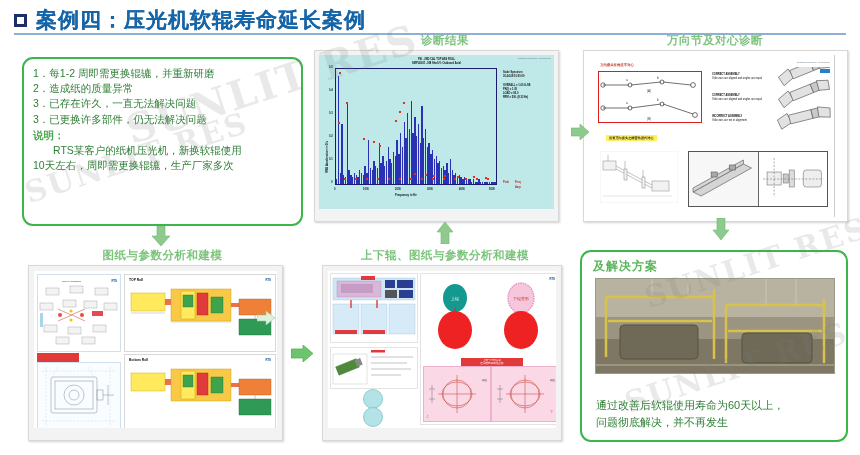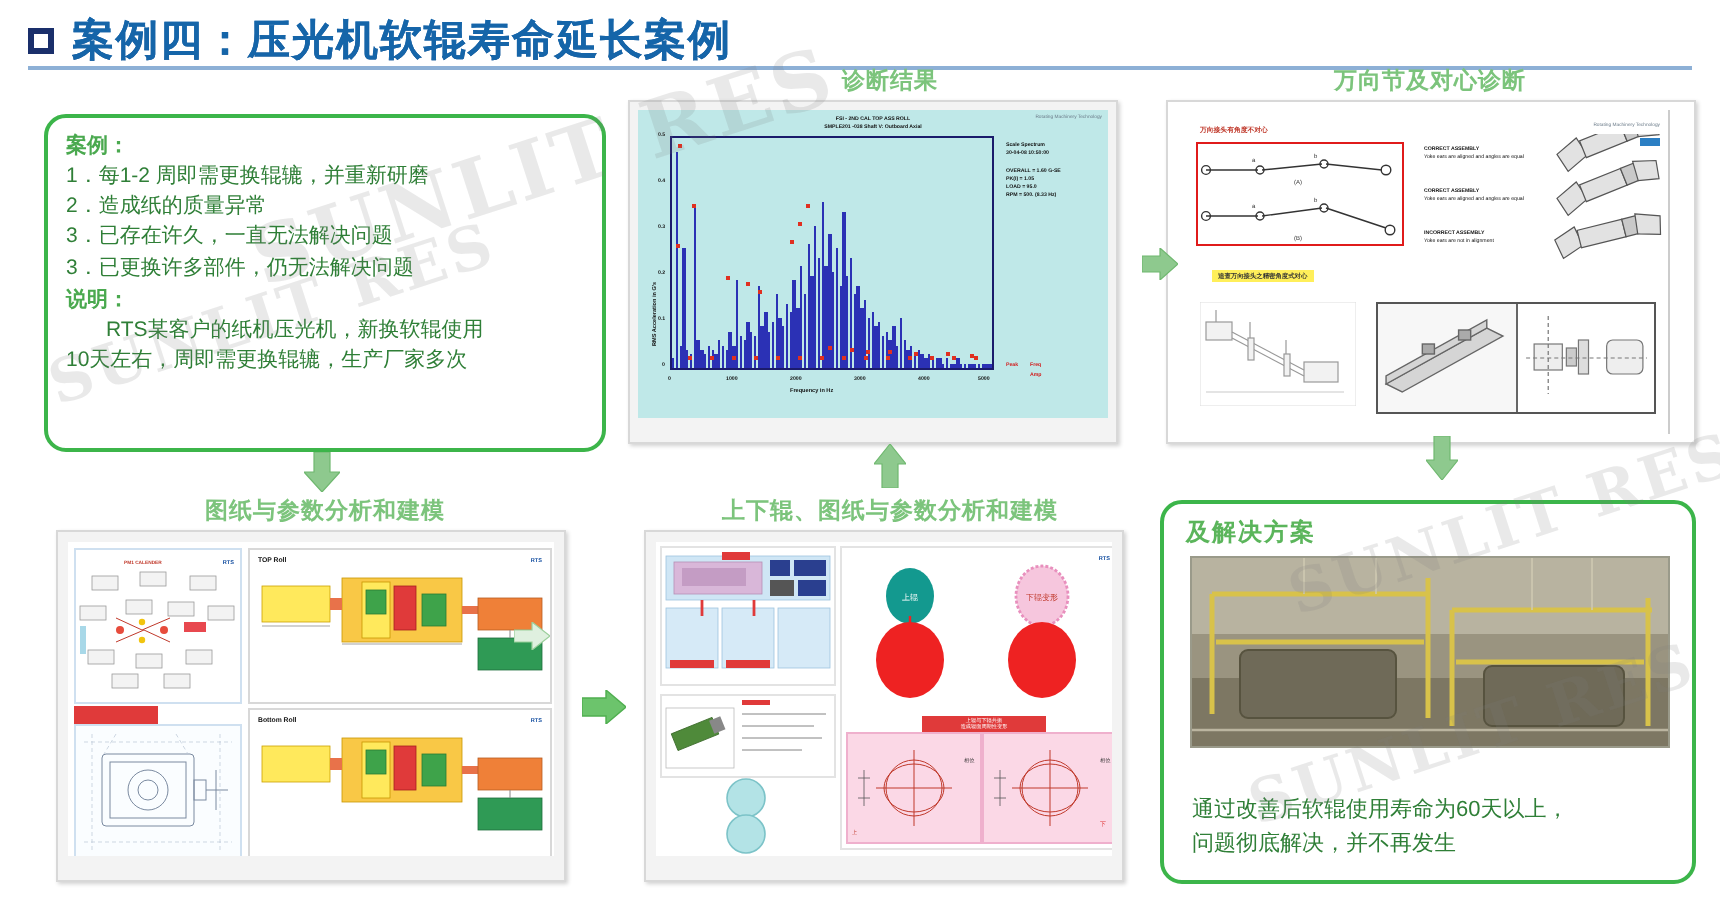--- a/index.html
+++ b/index.html
@@ -80,21 +80,20 @@
 <div class="page">
 
   <div class="title-row">
     <div class="title-sq"></div>
     <div class="title-txt">案例四：压光机软辊寿命延长案例</div>
   </div>
   <div class="title-rule"></div>
 
   <div class="gbox" style="left:22px;top:57px;width:281px;height:169px;">
     <div class="gbox-inner">
-      <div class="gbl">案例：</div>
       <div class="gli">1．每1-2 周即需更换辊辘，并重新研磨</div>
       <div class="gli">2．造成纸的质量异常</div>
       <div class="gli">3．已存在许久，一直无法解决问题</div>
       <div class="gli">3．已更换许多部件，仍无法解决问题</div>
       <div class="gbl" style="margin-top:1px;">说明：</div>
       <div class="gpara">RTS某客户的纸机压光机，新换软辊使用</div>
       <div class="gpara" style="text-indent:0;">10天左右，周即需更换辊辘，生产厂家多次</div>
     </div>
   </div>
 

